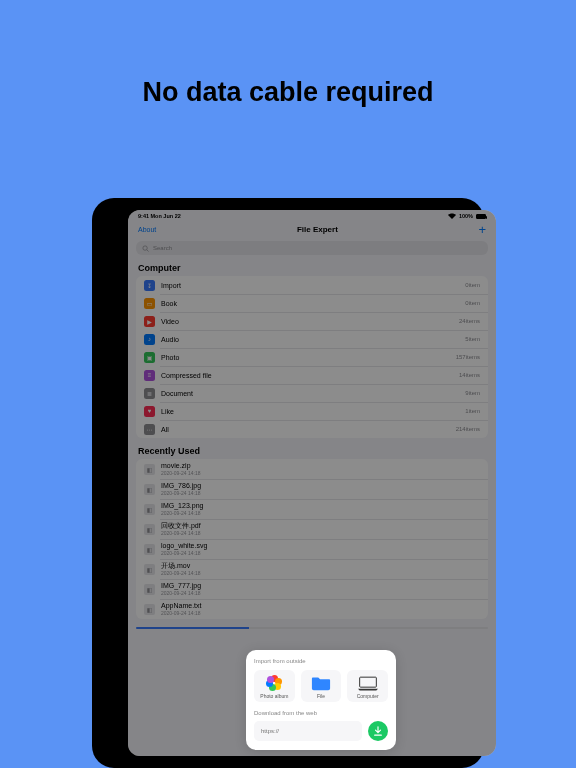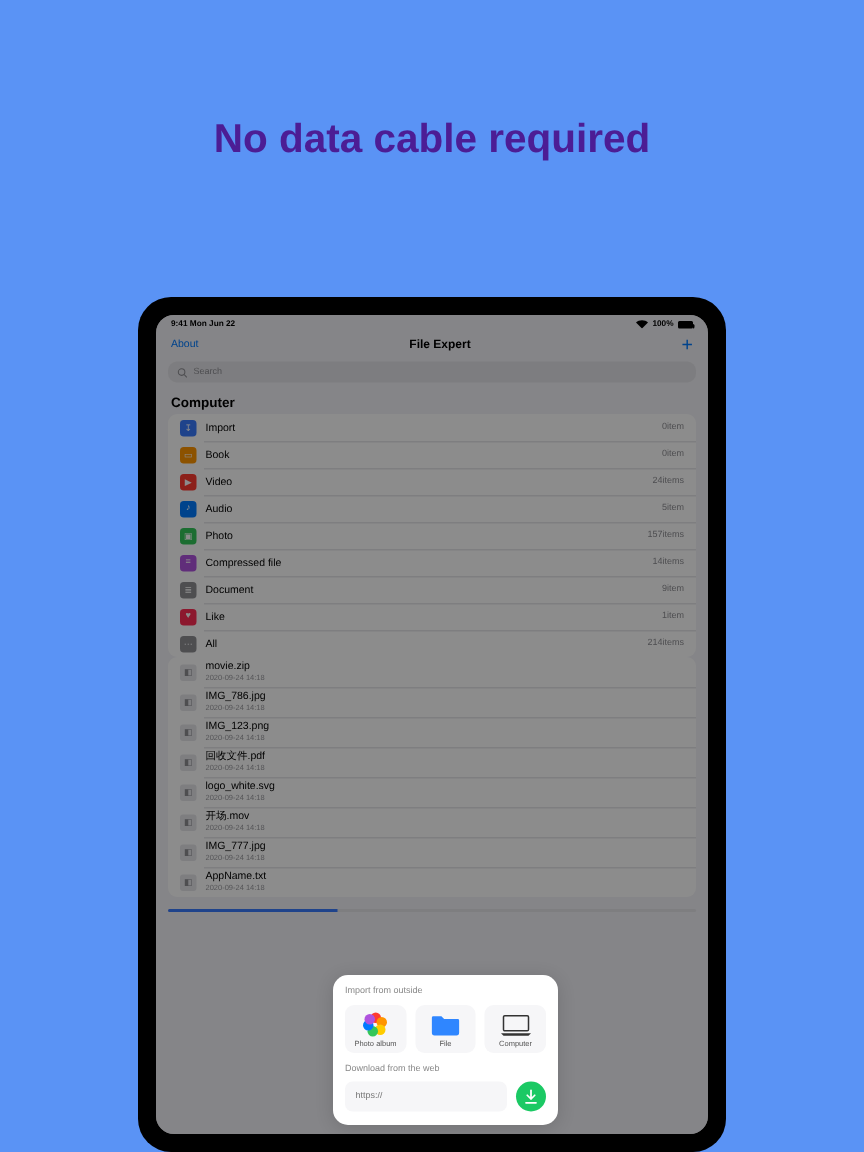--- a/index.html
+++ b/index.html
@@ -4,21 +4,21 @@
 <style>
   * { box-sizing: border-box; margin: 0; padding: 0; }
   html, body { width: 576px; height: 768px; }
   body {
     background: #5a93f5;
     font-family: -apple-system, "Helvetica Neue", Arial, sans-serif;
     position: relative;
     overflow: hidden;
   }
   .headline {
-    color: #4c1d95;
+    color: #000000;
     font-weight: 700;
     font-size: 27px;
     text-align: center;
     position: absolute;
     top: 77px;
     width: 100%;
   }
   
   .tablet {
     position: absolute;
@@ -32,20 +32,21 @@
   }
   .screen {
     width: 100%;
     height: 100%;
     background: #f2f2f7;
     border-radius: 12px;
     position: relative;
     overflow: hidden;
     font-size: 6px;
     color: #000;
+    margin-left: 24px;
   }
   
   .dim {
     position: absolute;
     inset: 0;
     background: rgba(0,0,0,0.45);
     z-index: 10;
     pointer-events: none;
   }
   
@@ -265,20 +266,21 @@
           <span class="label">Like</span>
           <span class="meta">1item</span>
         </div>
         <div class="row">
           <span class="icon" style="background:#8e8e93">⋯</span>
           <span class="label">All</span>
           <span class="meta">214items</span>
         </div>
       </div>
 
+    <div class="section-title">Recently Used</div>
 
     <div class="list" id="recent-list">
         <div class="row file">
           <span class="icon">◧</span>
           <span class="textcol">
             <span class="label">movie.zip</span>
             <span class="sub">2020-09-24 14:18</span>
           </span>
         </div>
         <div class="row file">

